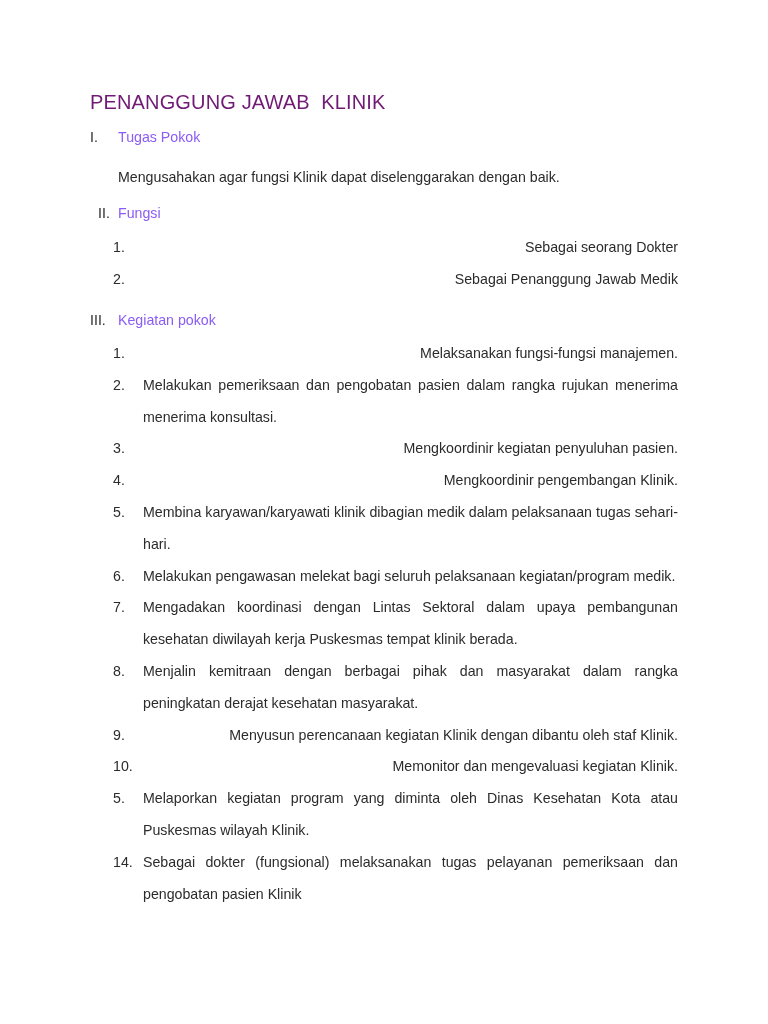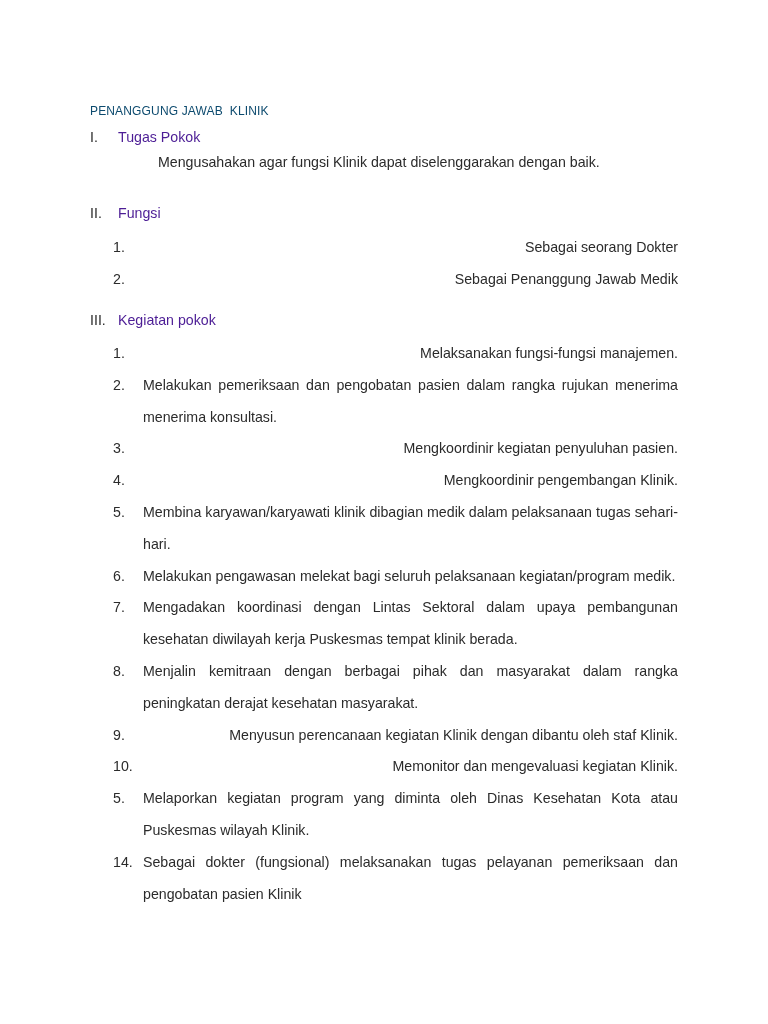--- a/index.html
+++ b/index.html
@@ -24,45 +24,45 @@
     position: absolute;
     left: 0;
     top: 0;
     width: 768px;
   }
 
   
   .doc-title {
     position: absolute;
     left: 90px;
-    top: 104px;
-    font-size: 12px;
+    top: 91px;
+    font-size: 20px;
     letter-spacing: 0.15px;
     white-space: pre;
-    color: #0c4a6e;
+    color: #701a75;
   }
 
   
   .section {
     position: absolute;
     left: 90px;
     width: 600px;
   }
   .section-head {
     display: flex;
     align-items: baseline;
     font-size: 14.2px;
   }
   .section-marker {
     width: 28px;
     flex: 0 0 28px;
     color: #2b2b2b;
   }
   .section-title {
-    color: #4c1d95;
+    color: #8b5cf6;
   }
 
   
   .section-para {
     position: absolute;
     left: 118px;
     font-size: 14.2px;
     color: #2b2b2b;
     white-space: nowrap;
   }
@@ -109,23 +109,23 @@
   <div class="doc-body">
 
     <div class="doc-title" id="doc-title">PENANGGUNG JAWAB  KLINIK</div>
 
     <div class="section" style="top:129px;">
       <div class="section-head">
         <span class="section-marker">I.</span>
         <span class="section-title">Tugas Pokok</span>
       </div>
     </div>
-    <div class="section-para" style="top:154px;margin-left:40px;">Mengusahakan agar fungsi Klinik dapat diselenggarakan dengan baik.</div>
+    <div class="section-para" style="top:169px;">Mengusahakan agar fungsi Klinik dapat diselenggarakan dengan baik.</div>
 
-    <div class="section" style="top:205px;">
+    <div class="section" style="top:205px;text-align:center;">
       <div class="section-head">
         <span class="section-marker">II.</span>
         <span class="section-title">Fungsi</span>
       </div>
     </div>
     <ul class="num-list" style="top:232px;">
       <li class="num-item single">
         <span class="marker">1.</span>
         <span class="txt">Sebagai seorang Dokter</span>
       </li>

